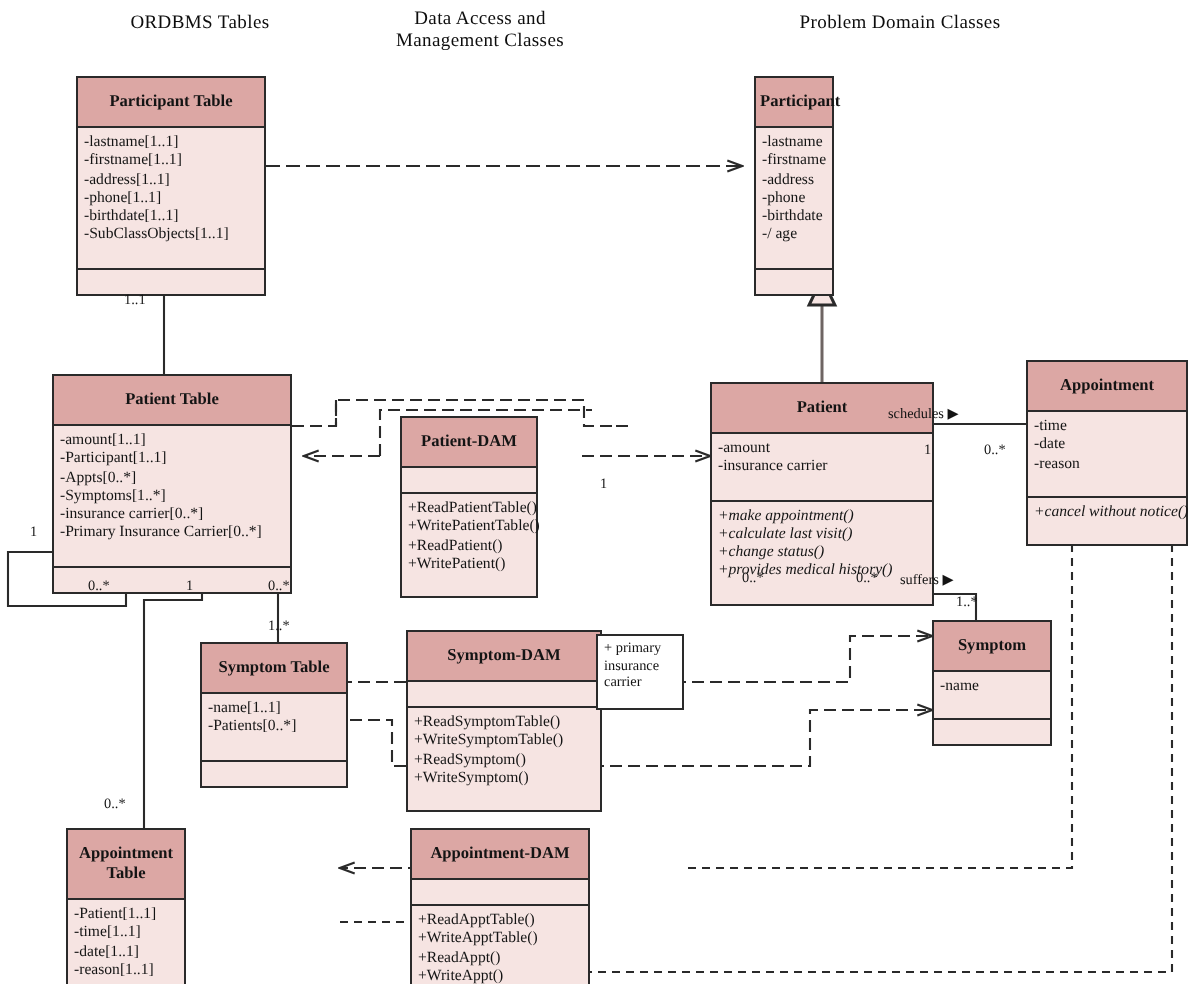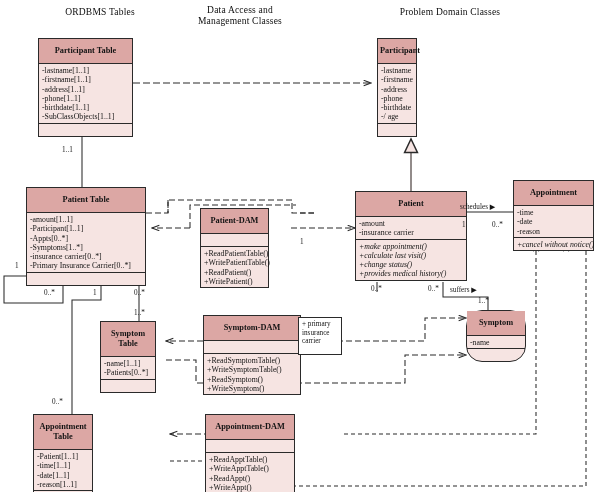--- a/index.html
+++ b/index.html
@@ -37,21 +37,21 @@
     border-bottom:1.1px solid #2a2a2a;
     text-align:center;
     font-weight:bold;
     font-size:8.3px;
     padding:7px 2px;
     line-height:10px;
     color:#141414;
   }
   .uml .compart{
     border-bottom:1.1px solid #2a2a2a;
-    padding:2px 3px 1px 3px;
+    padding:2px 3px 12px 3px;
   }
   .uml .compart:last-child{border-bottom:none;}
   .uml .compart.empty{min-height:12px;padding:0;}
   .uml .row{
     font-size:7.8px;
     line-height:9.3px;
     white-space:nowrap;
     color:#141414;
   }
   .uml .row.ital{font-style:italic;}
@@ -232,41 +232,41 @@
     <div class="compart">
       <div class="row">-time</div>
       <div class="row">-date</div>
       <div class="row">-reason</div>
     </div>
     <div class="compart">
       <div class="row ital">+cancel without notice()</div>
     </div>
   </div>
 
-  <div class="uml" style="left:100px;top:321px;width:56px;">
+  <div class="uml" style="left:100px;top:321px;width:74px;">
     <div class="name">Symptom Table</div>
     <div class="compart">
       <div class="row">-name[1..1]</div>
       <div class="row">-Patients[0..*]</div>
     </div>
     <div class="compart empty"></div>
   </div>
 
   <div class="uml" style="left:203px;top:315px;width:98px;">
     <div class="name">Symptom-DAM</div>
     <div class="compart empty"></div>
     <div class="compart">
       <div class="row">+ReadSymptomTable()</div>
       <div class="row">+WriteSymptomTable()</div>
       <div class="row">+ReadSymptom()</div>
       <div class="row">+WriteSymptom()</div>
     </div>
   </div>
 
-  <div class="uml" style="left:466px;top:310px;width:60px;border-radius:16px;">
+  <div class="uml" style="left:466px;top:310px;width:60px;">
     <div class="name">Symptom</div>
     <div class="compart">
       <div class="row">-name</div>
     </div>
     <div class="compart empty"></div>
   </div>
 
   <div class="uml" style="left:33px;top:414px;width:60px;">
     <div class="name">Appointment Table</div>
     <div class="compart">
@@ -296,21 +296,21 @@
   <div class="mult" style="left:134px;top:289px;">0..*</div>
   <div class="mult" style="left:134px;top:309px;">1..*</div>
   <div class="mult" style="left:52px;top:398px;">0..*</div>
   <div class="mult" style="left:371px;top:285px;">0..*</div>
   <div class="mult" style="left:428px;top:285px;">0..*</div>
   <div class="mult" style="left:462px;top:221px;">1</div>
   <div class="mult" style="left:492px;top:221px;">0..*</div>
   <div class="mult" style="left:478px;top:297px;">1..*</div>
   <div class="mult" style="left:300px;top:238px;">1</div>
 
-  <div class="rolelbl" style="left:460px;top:203px;">schedules ▶</div>
+  <div class="rolelbl" style="left:444px;top:203px;">schedules ▶</div>
   <div class="rolelbl" style="left:450px;top:286px;">suffers ▶</div>
 
   <div class="qualbox" style="left:298px;top:281px;width:44px;height:38px;margin-top:36px;">
     <div>+ primary</div>
     <div>insurance</div>
     <div>carrier</div>
   </div>
 
 </div>
 

